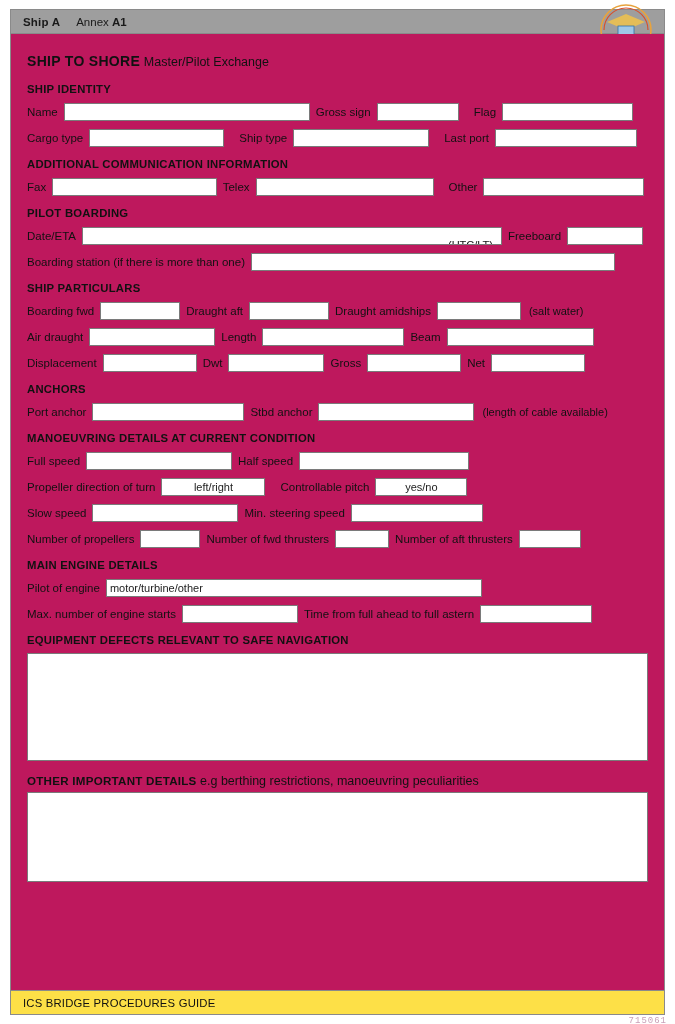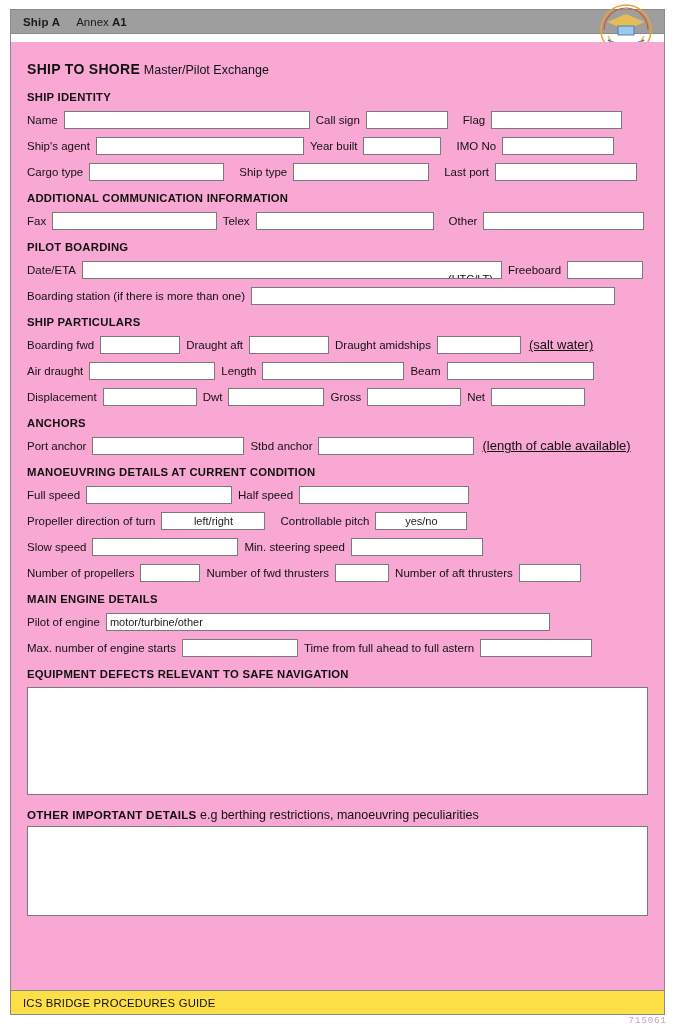--- a/index.html
+++ b/index.html
@@ -49,25 +49,24 @@
   .logo {
     position: absolute;
     right: 6px;
     top: -8px;
     width: 64px;
     height: 56px;
   }
 
   
   .form-body {
-    background: #f9a8d4;
+    background: #be185d;
     padding: 12px 14px 6px 14px;
     height: 958px;
     position: relative;
-    margin-top: 8px;
   }
   .doc-title {
     font-size: 13.5px;
     color: #111;
     margin: 7px 0 14px 2px;
   }
   .doc-title b { font-weight: bold; font-size: 14px; letter-spacing: 0.3px; }
   .doc-title span.sub { font-weight: normal; font-size: 12.5px; }
 
   .section-head {
@@ -98,25 +97,24 @@
     margin: 0 6px;
     font-size: 11px;
     padding: 0 3px;
     line-height: 17px;
     color: #222;
     overflow: hidden;
     white-space: nowrap;
   }
   .fld.hint { color: #222; }
   .note {
-    font-size: 13px;
+    font-size: 11px;
     color: #111;
     white-space: nowrap;
     margin-left: 2px;
-    text-decoration: underline;
   }
   .utc {
     font-size: 11px;
     color: #111;
     position: absolute;
     right: 8px;
     top: 8px;
     line-height: 18px;
   }
   .fld.rel { position: relative; }
@@ -191,34 +189,26 @@
     <div class="doc-title">
       <b>SHIP TO SHORE</b>
       <span class="sub">Master/Pilot Exchange</span>
     </div>
 
     <div class="section-head">SHIP IDENTITY</div>
 
     <div class="row">
       <span class="lbl">Name</span>
       <span class="fld" style="width:246px"></span>
-      <span class="lbl">Call sign</span>
+      <span class="lbl">Gross sign</span>
       <span class="fld" style="width:82px"></span>
       <span class="lbl pad">Flag</span>
       <span class="fld" style="width:131px"></span>
     </div>
 
-    <div class="row">
-      <span class="lbl">Ship's agent</span>
-      <span class="fld" style="width:208px"></span>
-      <span class="lbl">Year built</span>
-      <span class="fld" style="width:78px"></span>
-      <span class="lbl pad">IMO No</span>
-      <span class="fld" style="width:112px"></span>
-    </div>
 
     <div class="row">
       <span class="lbl">Cargo type</span>
       <span class="fld" style="width:135px"></span>
       <span class="lbl pad">Ship type</span>
       <span class="fld" style="width:136px"></span>
       <span class="lbl pad">Last port</span>
       <span class="fld" style="width:142px"></span>
     </div>
 
@@ -321,21 +311,21 @@
       <span class="lbl">Number of fwd thrusters</span>
       <span class="fld" style="width:54px"></span>
       <span class="lbl">Number of aft thrusters</span>
       <span class="fld" style="width:62px"></span>
     </div>
 
     <div class="section-head withgap">MAIN ENGINE DETAILS</div>
 
     <div class="row">
       <span class="lbl">Pilot of engine</span>
-      <span class="fld hint" style="width:444px">motor/turbine/other</span>
+      <span class="fld hint" style="width:376px">motor/turbine/other</span>
     </div>
 
     <div class="row">
       <span class="lbl">Max. number of engine starts</span>
       <span class="fld" style="width:116px"></span>
       <span class="lbl">Time from full ahead to full astern</span>
       <span class="fld" style="width:112px"></span>
     </div>
 
     <div class="section-head withgap">EQUIPMENT DEFECTS RELEVANT TO SAFE NAVIGATION</div>

